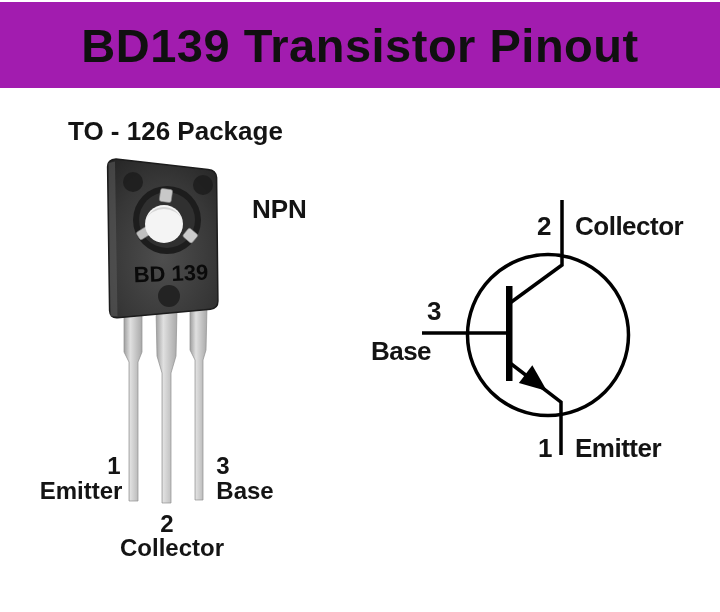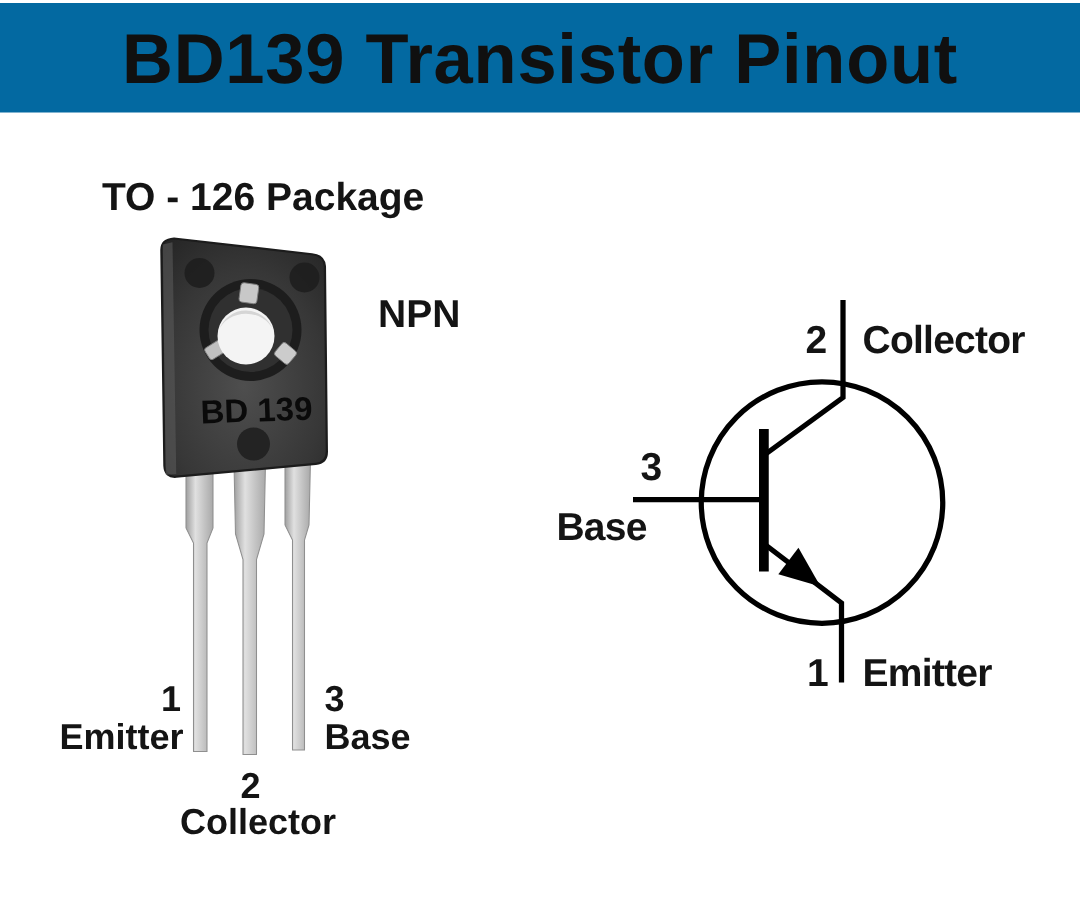--- a/index.html
+++ b/index.html
@@ -1,22 +1,22 @@
 <!DOCTYPE html>
 <html><head>
 <meta charset="utf-8">
 <style>
   html,body{margin:0;padding:0;background:#ffffff;}
   .stage{
     position:relative;width:720px;height:612px;background:#ffffff;
     overflow:hidden;font-family:"Liberation Sans",sans-serif;
   }
   .banner{
-    position:absolute;left:0;top:2px;width:720px;height:73px;
-    background:#0369a1;display:flex;align-items:center;justify-content:center;text-align:center;
+    position:absolute;left:0;top:2px;width:720px;height:86px;
+    background:#a21caf;display:flex;align-items:center;justify-content:center;text-align:center;
   }
   .banner h1{
     margin:0;font-size:47px;font-weight:bold;color:#101010;letter-spacing:.5px;
     font-family:"Liberation Sans",sans-serif;
   }
   svg{position:absolute;left:0;top:0;}
   text{font-family:"Liberation Sans",sans-serif;fill:#141414;}
   .lbl{font-weight:600;font-size:26px;}
   .pinlbl{font-weight:600;font-size:24px;}
   .schlbl{font-weight:700;font-size:26px;letter-spacing:-0.5px;}

